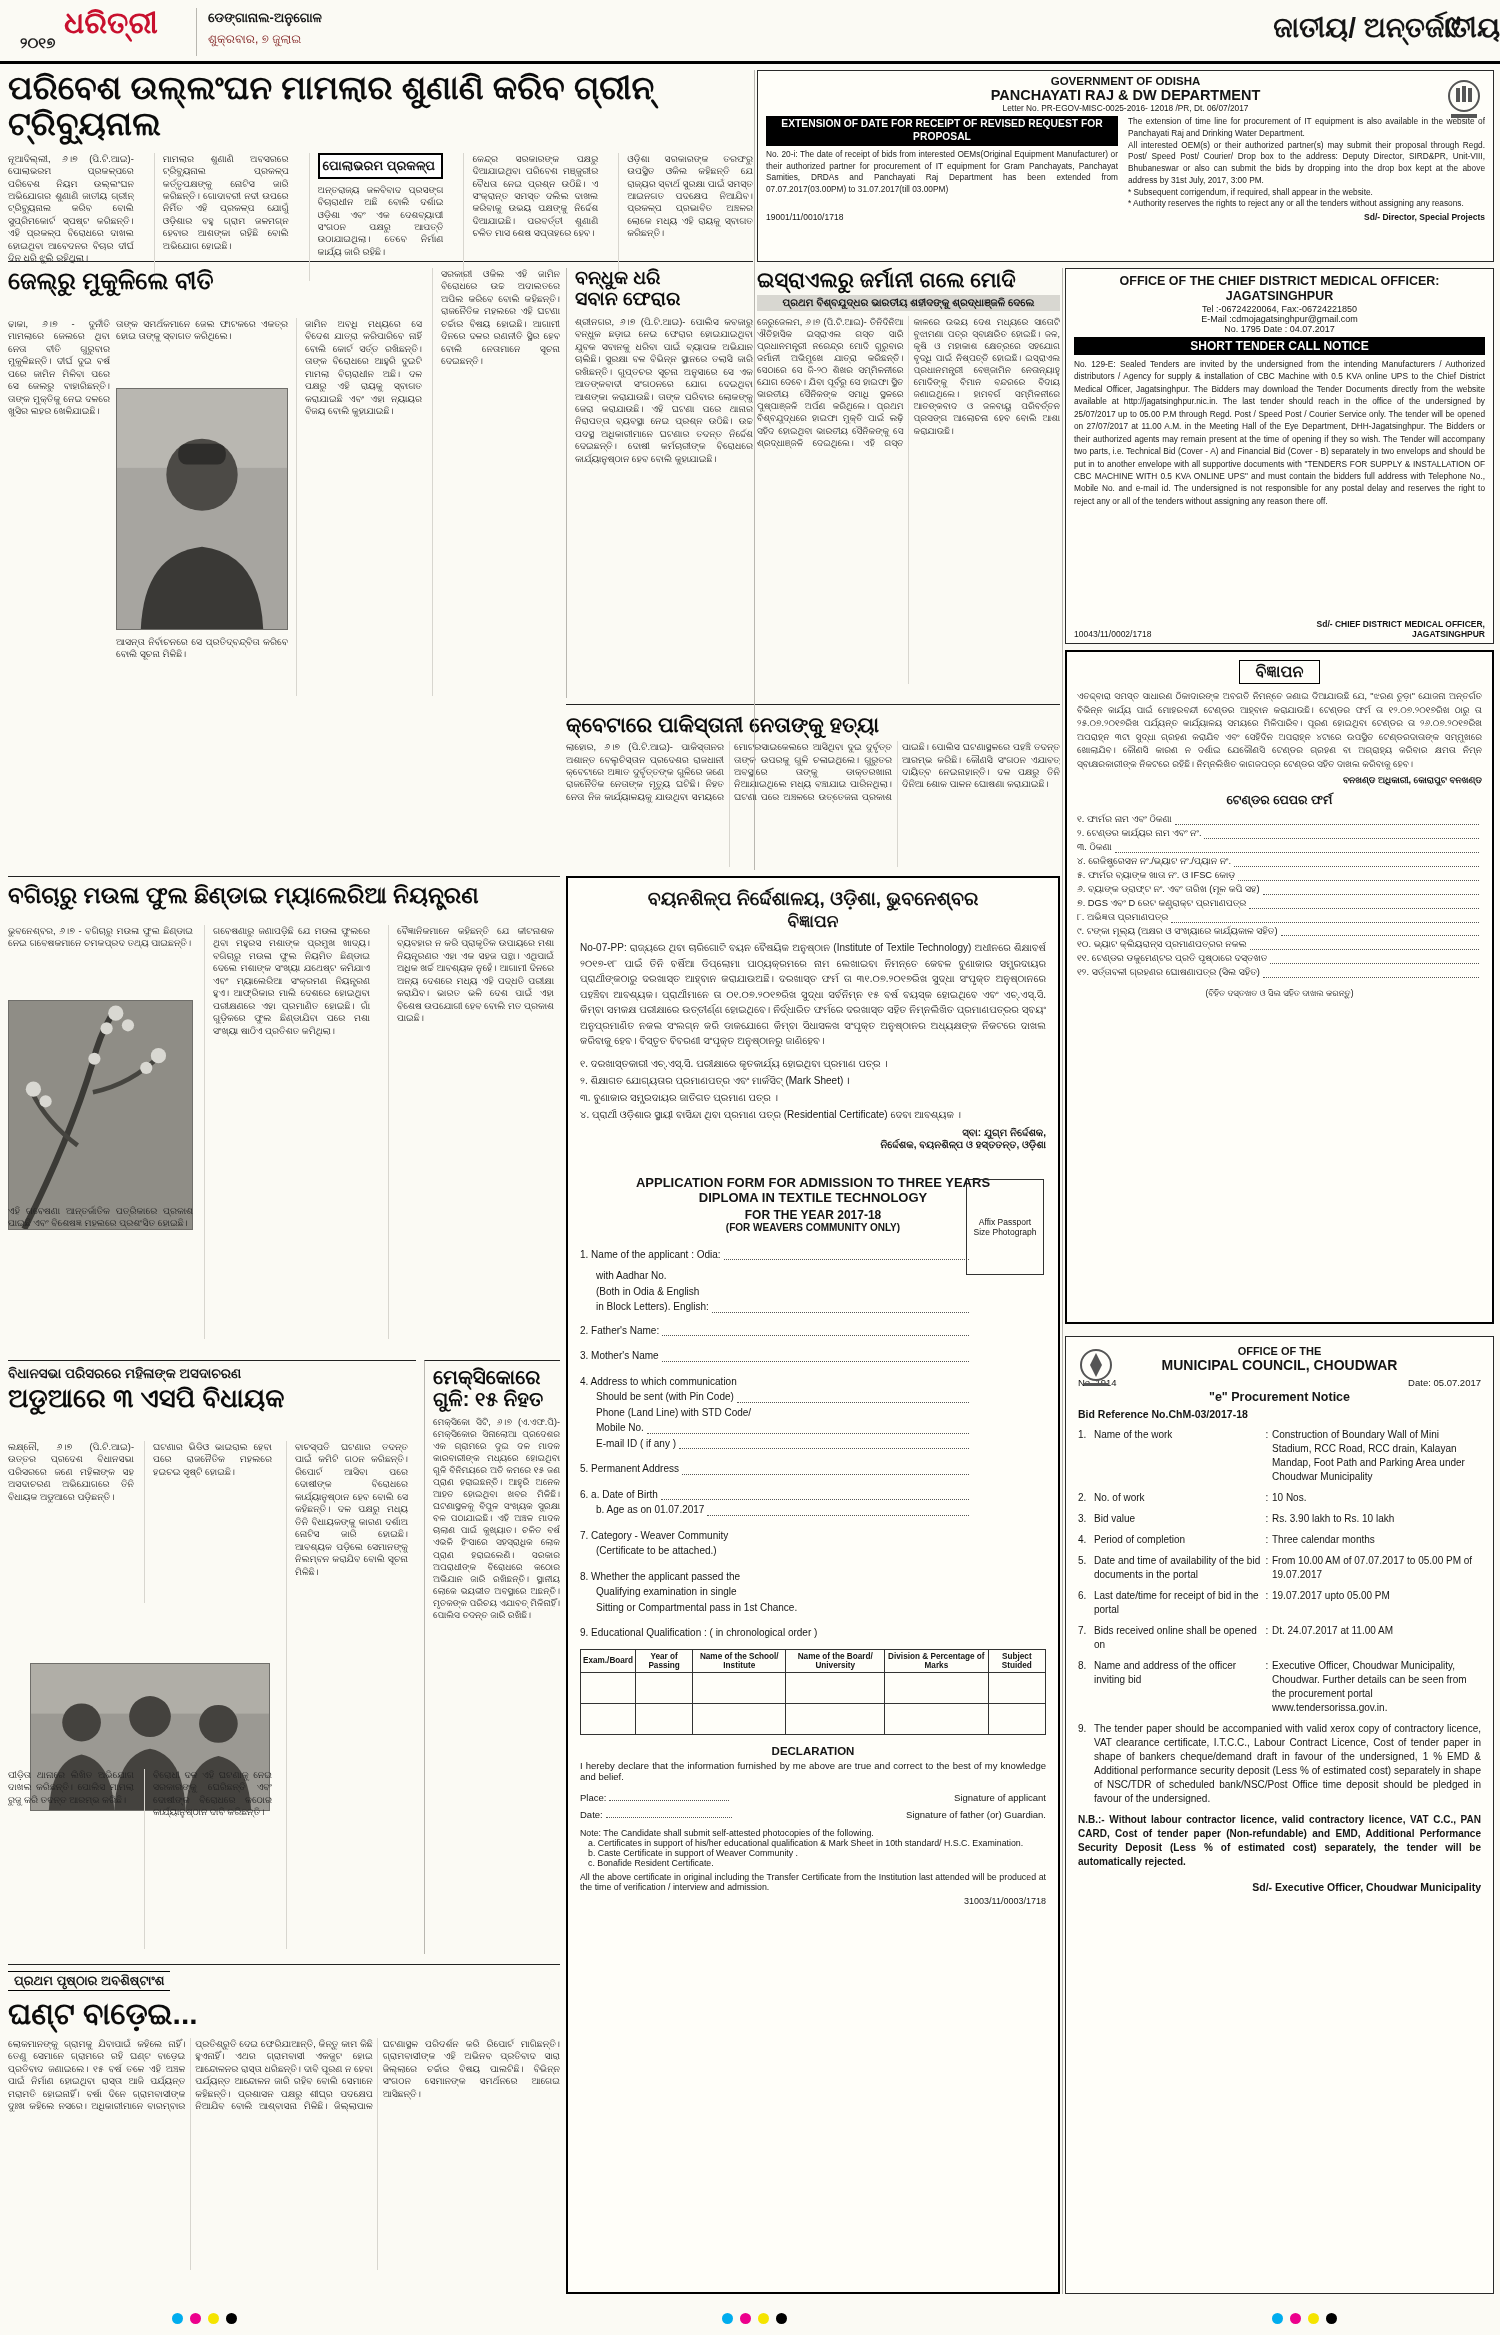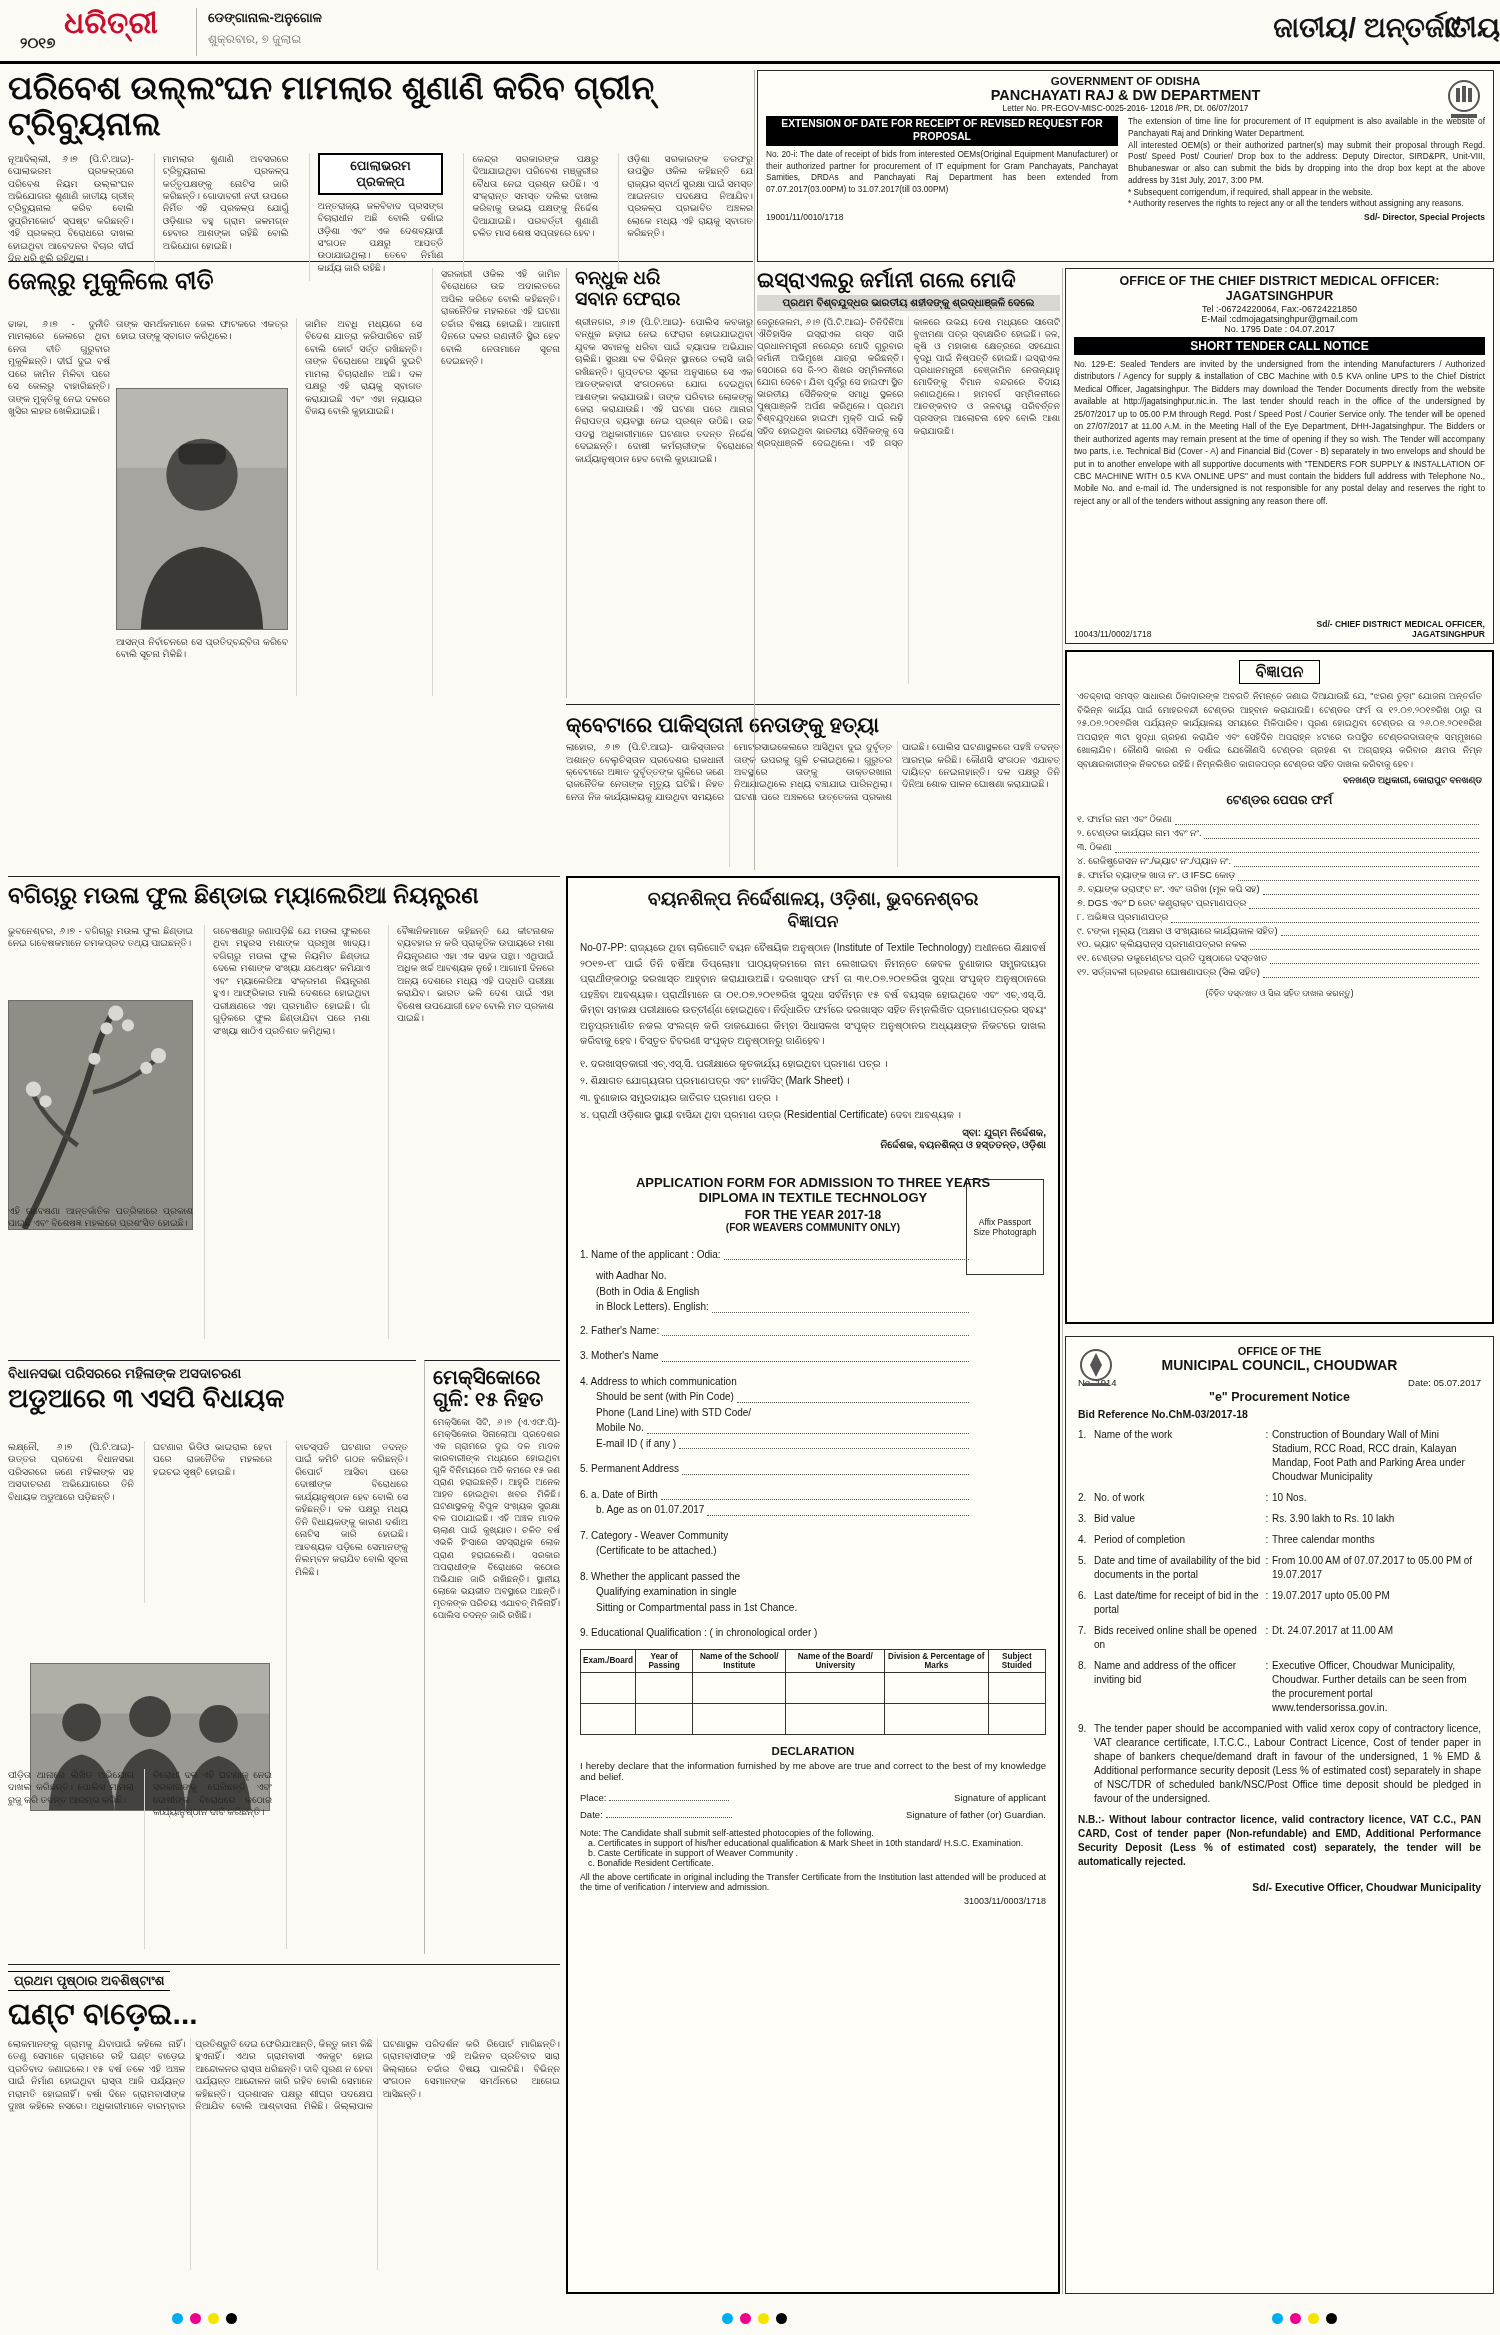--- a/index.html
+++ b/index.html
@@ -8,21 +8,21 @@
   .abs{position:absolute;box-sizing:border-box}
   .hd{font-weight:bold;line-height:1.1;color:#0c0c0c}
   .bt{font-size:9.3px;line-height:1.34;text-align:justify;color:#222;overflow:hidden}
   .t8{font-size:8.3px;line-height:1.42;text-align:justify;color:#1a1a1a;overflow:hidden}
   .cols{display:flex;gap:20px}
   .cols>div{flex:1;min-width:0}
   .cols>div+div{border-left:1px solid #d8d6cf;padding-left:8px}
   .c2{column-count:2;column-gap:10px;column-rule:1px solid #d8d6cf}
   .c3{column-count:3;column-gap:10px;column-rule:1px solid #d8d6cf}
   .bar{background:#000;color:#fff;font-weight:bold;text-align:center}
-  .subbox{border:2px solid #000;padding:3px 12px;text-align:center;font-weight:bold;font-size:13px;margin-bottom:5px;background:#fff}
+  .subbox{border:2px solid #000;padding:3px 3px;text-align:left;font-weight:bold;font-size:13px;margin-bottom:5px;background:#fff}
   .photo{background:linear-gradient(165deg,#cdcbc3,#908e87);position:relative;overflow:hidden;border:1px solid #6f6e6a}
   .photo svg{display:block;width:100%;height:100%}
   .notice{border:1px solid #2a2a2a;background:#fffef9}
   .mast{border-bottom:3px solid #000;background:#fbfaf4}
   .vrule{background:#b9b7b0;width:1px}
   .caption{background:#d8d7d1;font-weight:bold;font-size:10.3px;text-align:center;padding:2px 3px;color:#111}
   .kick{display:inline-block;border-top:1px solid #000;border-bottom:1px solid #000;padding:1px 6px;font-weight:bold;font-size:13px}
   .fl{display:flex;align-items:flex-end}
   .dotl{flex:1;border-bottom:1px dotted #555;margin:0 3px 2px 3px;min-width:18px}
   .ttab{width:100%;border-collapse:collapse;font-size:8.2px;text-align:center}
@@ -37,21 +37,21 @@
   .rc{background:#00adee}.rm{background:#ec008c}.ry{background:#f5e400}.rk{background:#000}
 </style>
 </head>
 <body>
 
 <div class="abs mast" style="left:0;top:0;width:1500px;height:64px">
   <div class="abs" style="left:64px;top:6px;font-size:30px;font-weight:bold;color:#c8102e">ଧରିତ୍ରୀ</div>
   <div class="abs" style="left:20px;top:34px;font-size:15px;font-weight:bold;color:#222">୨୦୧୭</div>
   <div class="abs vrule" style="left:196px;top:8px;height:48px"></div>
   <div class="abs" style="left:208px;top:10px;font-size:13px;font-weight:bold">ଡେଙ୍ଗାନାଲ-ଅନୁଗୋଳ</div>
-  <div class="abs" style="left:208px;top:32px;font-size:12px;color:#737373">ଶୁକ୍ରବାର, ୭ ଜୁଲାଇ</div>
+  <div class="abs" style="left:208px;top:32px;font-size:12px;color:#7f1d1d">ଶୁକ୍ରବାର, ୭ ଜୁଲାଇ</div>
   <div class="abs" style="left:0;top:12px;width:1500px;text-align:right;font-size:28px;font-weight:bold">ଜାତୀୟ/ ଅନ୍ତର୍ଜାତୀୟ</div>
   <div class="abs" style="left:1445px;top:8px;font-size:32px;font-weight:bold">୯</div>
 </div>
 
 <div class="abs" style="left:8px;top:70px;width:745px;height:192px;border-bottom:1px solid #222">
   <div class="hd" style="font-size:33px">ପରିବେଶ ଉଲ୍ଲଂଘନ ମାମଲାର ଶୁଣାଣି କରିବ ଗ୍ରୀନ୍ ଟ୍ରିବ୍ୟୁନାଲ</div>
   <div class="cols" style="margin-top:10px;height:128px">
     <div class="bt">ନୂଆଦିଲ୍ଲୀ, ୬।୭ (ପି.ଟି.ଆଇ)- ପୋଲାଭରମ ପ୍ରକଳ୍ପରେ ପରିବେଶ ନିୟମ ଉଲ୍ଲଂଘନ ଅଭିଯୋଗର ଶୁଣାଣି ଜାତୀୟ ଗ୍ରୀନ୍ ଟ୍ରିବ୍ୟୁନାଲ କରିବ ବୋଲି ସୁପ୍ରିମକୋର୍ଟ ସ୍ପଷ୍ଟ କରିଛନ୍ତି। ଏହି ପ୍ରକଳ୍ପ ବିରୋଧରେ ଦାଖଲ ହୋଇଥିବା ଆବେଦନର ବିଚାର ଦୀର୍ଘ ଦିନ ଧରି ଝୁଲି ରହିଥିଲା।</div>
     <div class="bt">ମାମଲାର ଶୁଣାଣି ଅବସରରେ ଟ୍ରିବ୍ୟୁନାଲ ପ୍ରକଳ୍ପ କର୍ତ୍ତୃପକ୍ଷଙ୍କୁ ନୋଟିସ ଜାରି କରିଛନ୍ତି। ଗୋଦାବରୀ ନଦୀ ଉପରେ ନିର୍ମିତ ଏହି ପ୍ରକଳ୍ପ ଯୋଗୁଁ ଓଡ଼ିଶାର ବହୁ ଗ୍ରାମ ଜଳମଗ୍ନ ହେବାର ଆଶଙ୍କା ରହିଛି ବୋଲି ଅଭିଯୋଗ ହୋଇଛି।</div>
     <div style="overflow:hidden">

